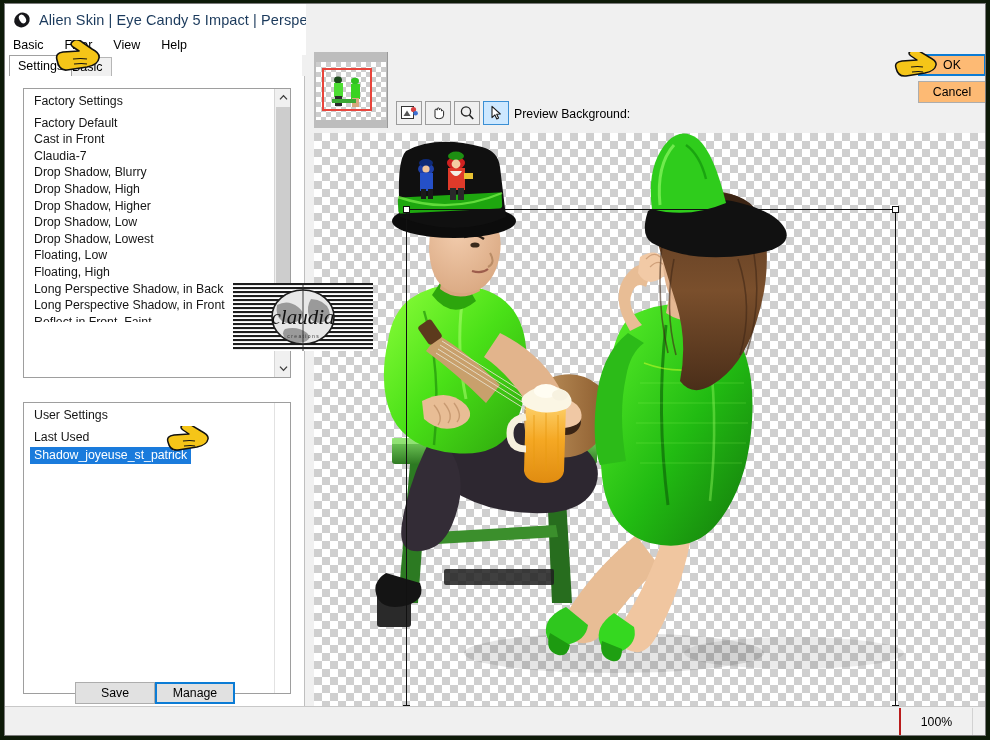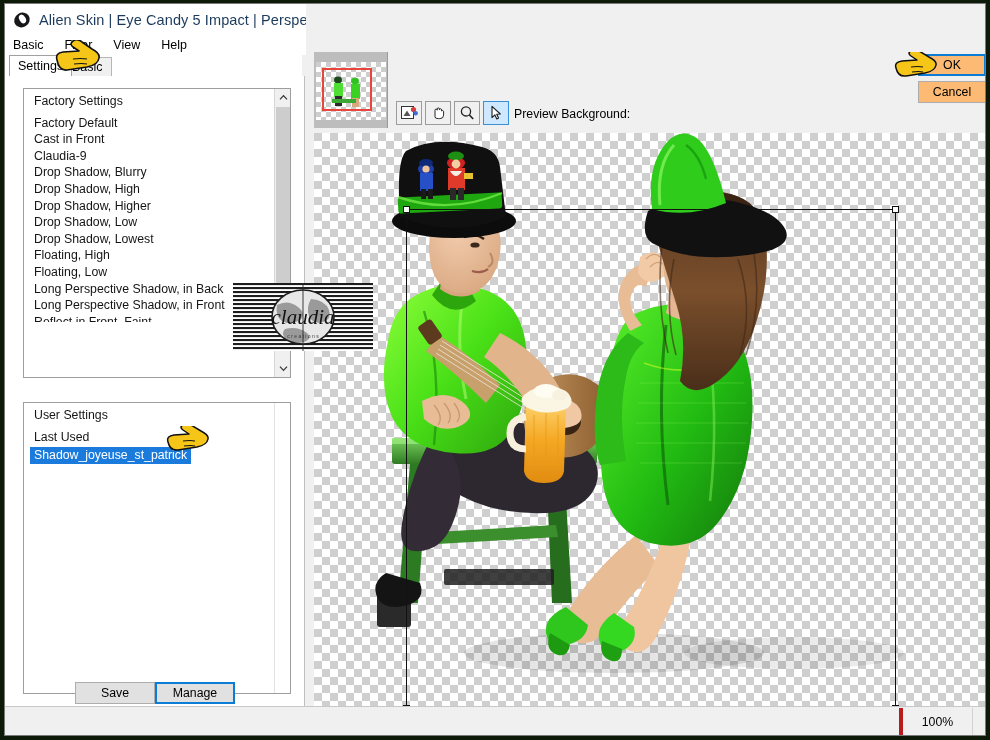--- a/index.html
+++ b/index.html
@@ -288,21 +288,21 @@
     position: absolute; left: 0; top: 702px;
     width: 980px; height: 29px;
     background: #f0f0f0;
     border-top: 1px solid #c8c8c8;
   }
   .status-cell {
     position: absolute; top: 1px; height: 27px;
     display: flex; align-items: center; justify-content: center;
     font-size: 12.3px; color: #000;
   }
-  #status-zoom { right: 12px; width: 74px; border-left: 4px solid #b91c1c; border-right: 1px solid #d2d2d2; }
+  #status-zoom { right: 12px; width: 74px; border-left: 2px solid #b91c1c; border-right: 1px solid #d2d2d2; }
 
   .cursor-hand { position: absolute; pointer-events: none; z-index: 60; }
 </style>
 </head>
 <body>
 
 <div id="app">
  <div class="window">
 
   <div class="titlebar">
@@ -345,28 +345,28 @@
     <div class="tab inactive">Basic</div>
   </div>
 
   <div class="leftpanel">
 
     <div class="listbox" id="factory-list">
       <div class="list-inner">
         <div class="li header">Factory Settings</div>
         <div class="li">Factory Default</div>
         <div class="li">Cast in Front</div>
-        <div class="li">Claudia-9</div>
+        <div class="li">Claudia-7</div>
         <div class="li">Drop Shadow, Blurry</div>
         <div class="li">Drop Shadow, High</div>
         <div class="li">Drop Shadow, Higher</div>
         <div class="li">Drop Shadow, Low</div>
         <div class="li">Drop Shadow, Lowest</div>
+        <div class="li">Floating, Low</div>
         <div class="li">Floating, High</div>
-        <div class="li">Floating, Low</div>
         <div class="li">Long Perspective Shadow, in Back</div>
         <div class="li">Long Perspective Shadow, in Front</div>
         <div class="li clipped">Reflect in Front, Faint</div>
       </div>
       <div class="vscroll">
         <div class="scroll-arrow up">
           <svg width="9" height="7" viewBox="0 0 9 7">
                 <polyline points="1,5.4 4.5,1.6 8,5.4" fill="none" stroke="#3a3a3a" stroke-width="1.3"></polyline>
               </svg>
         </div>

